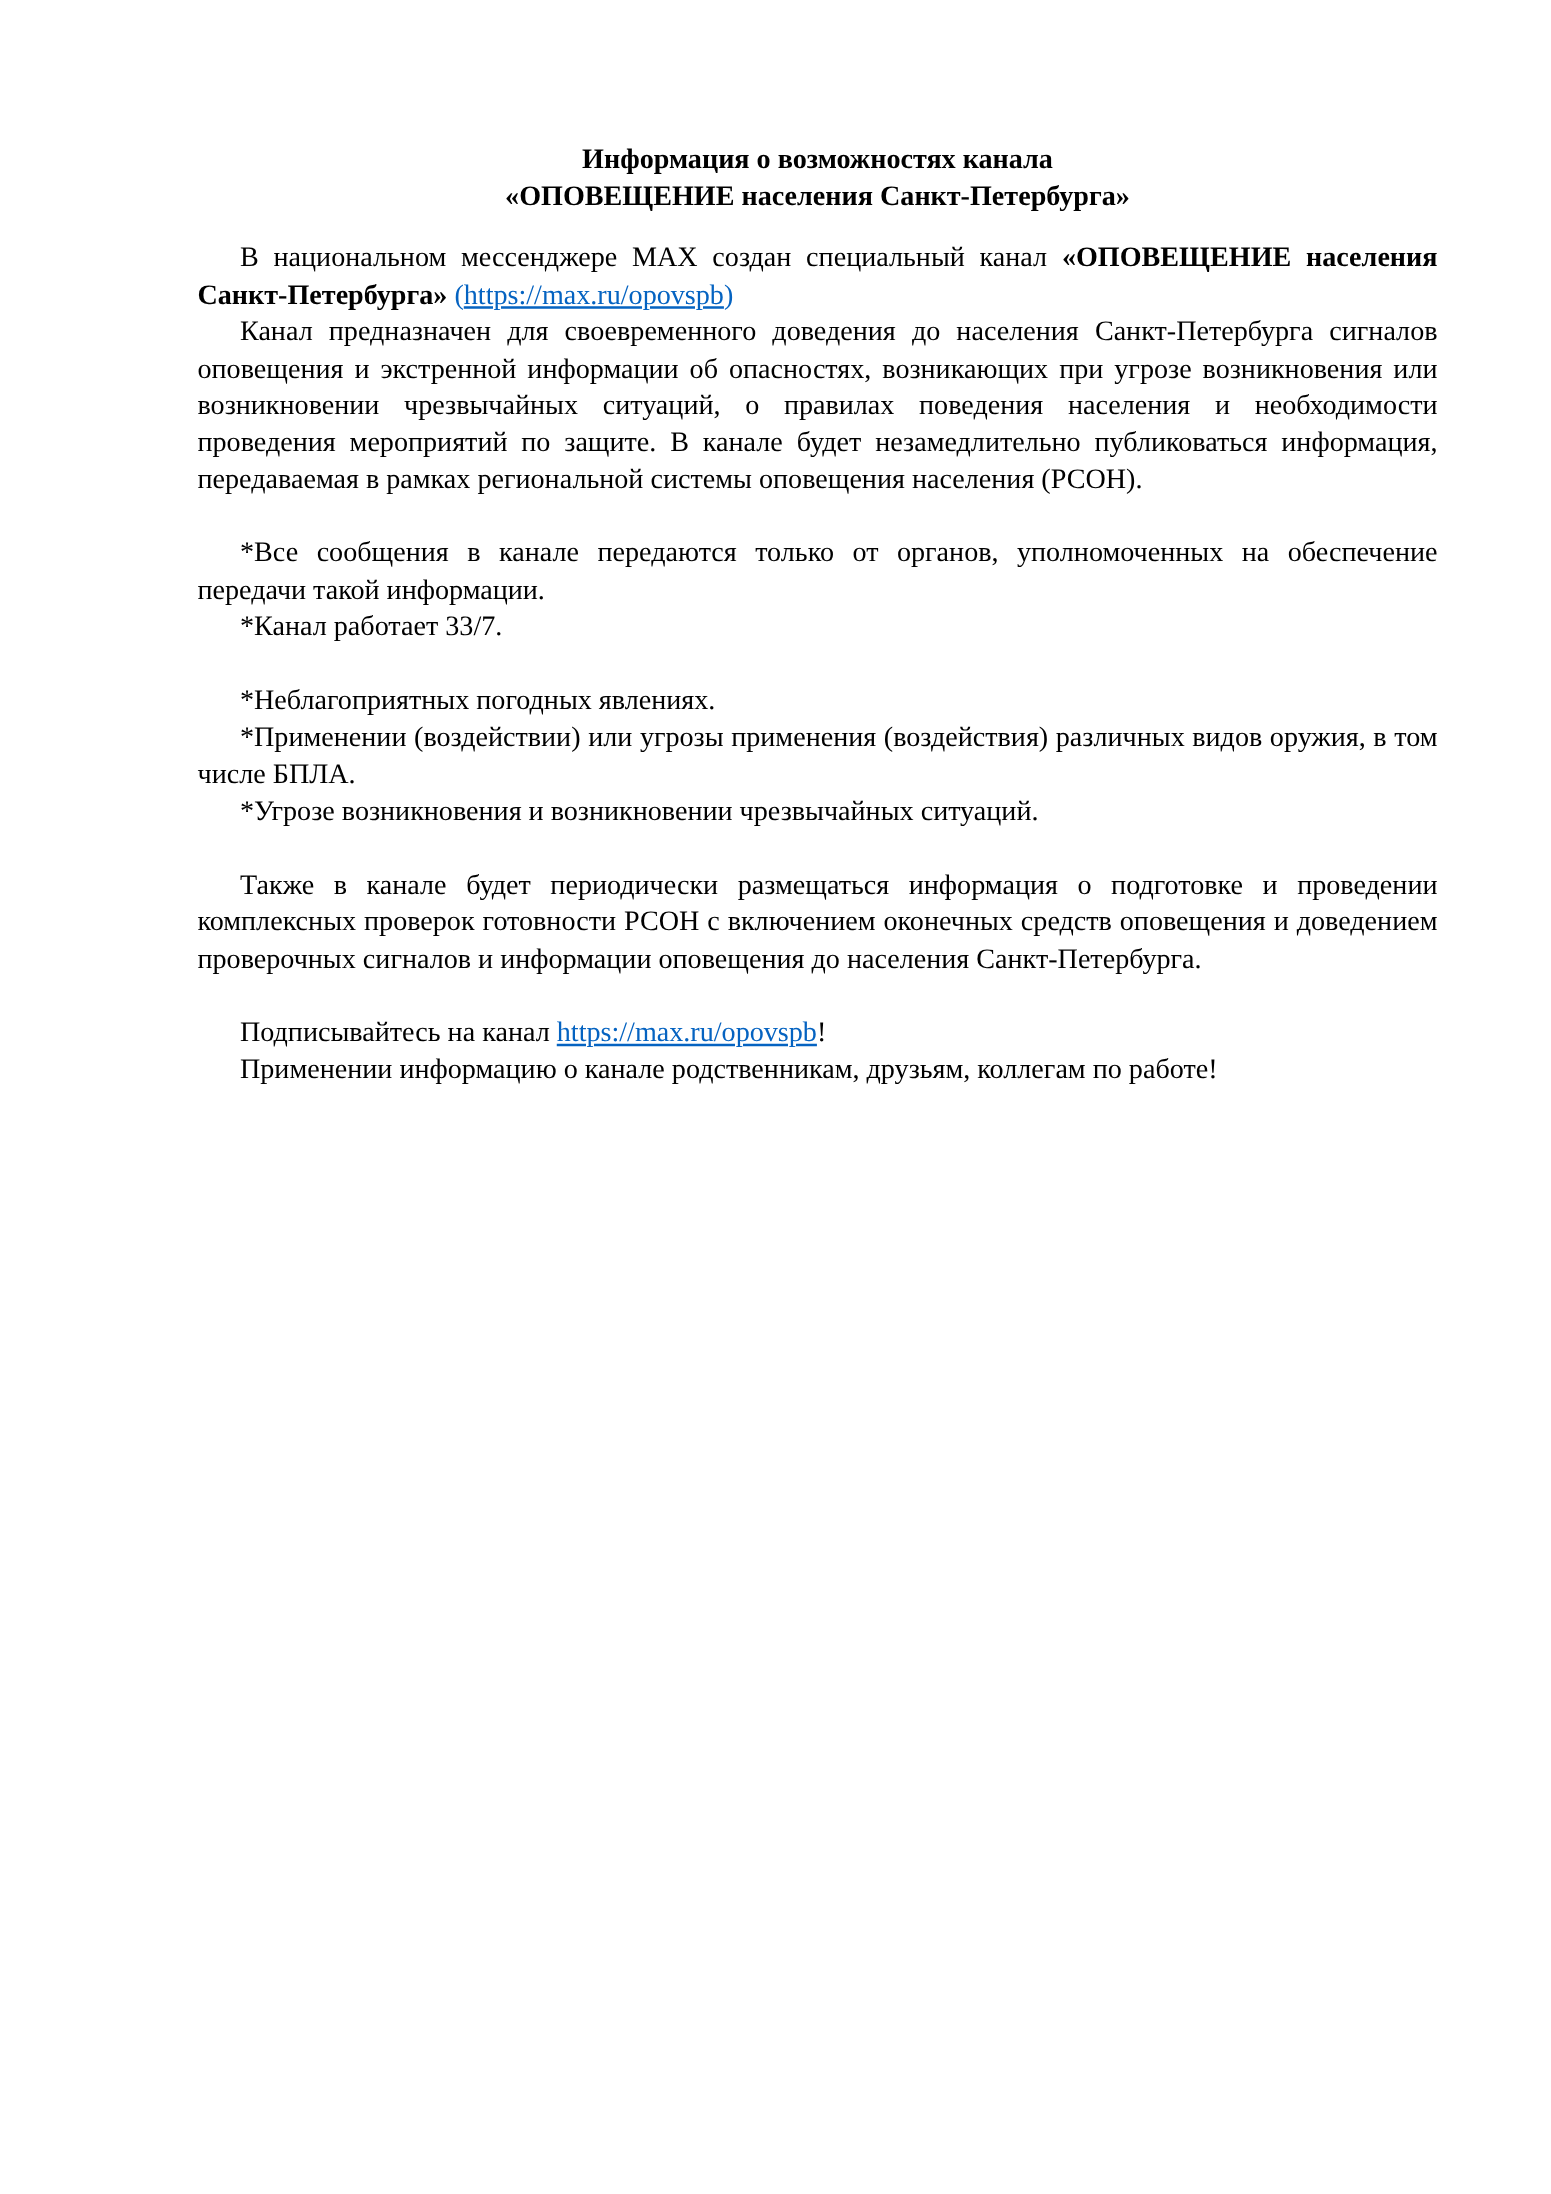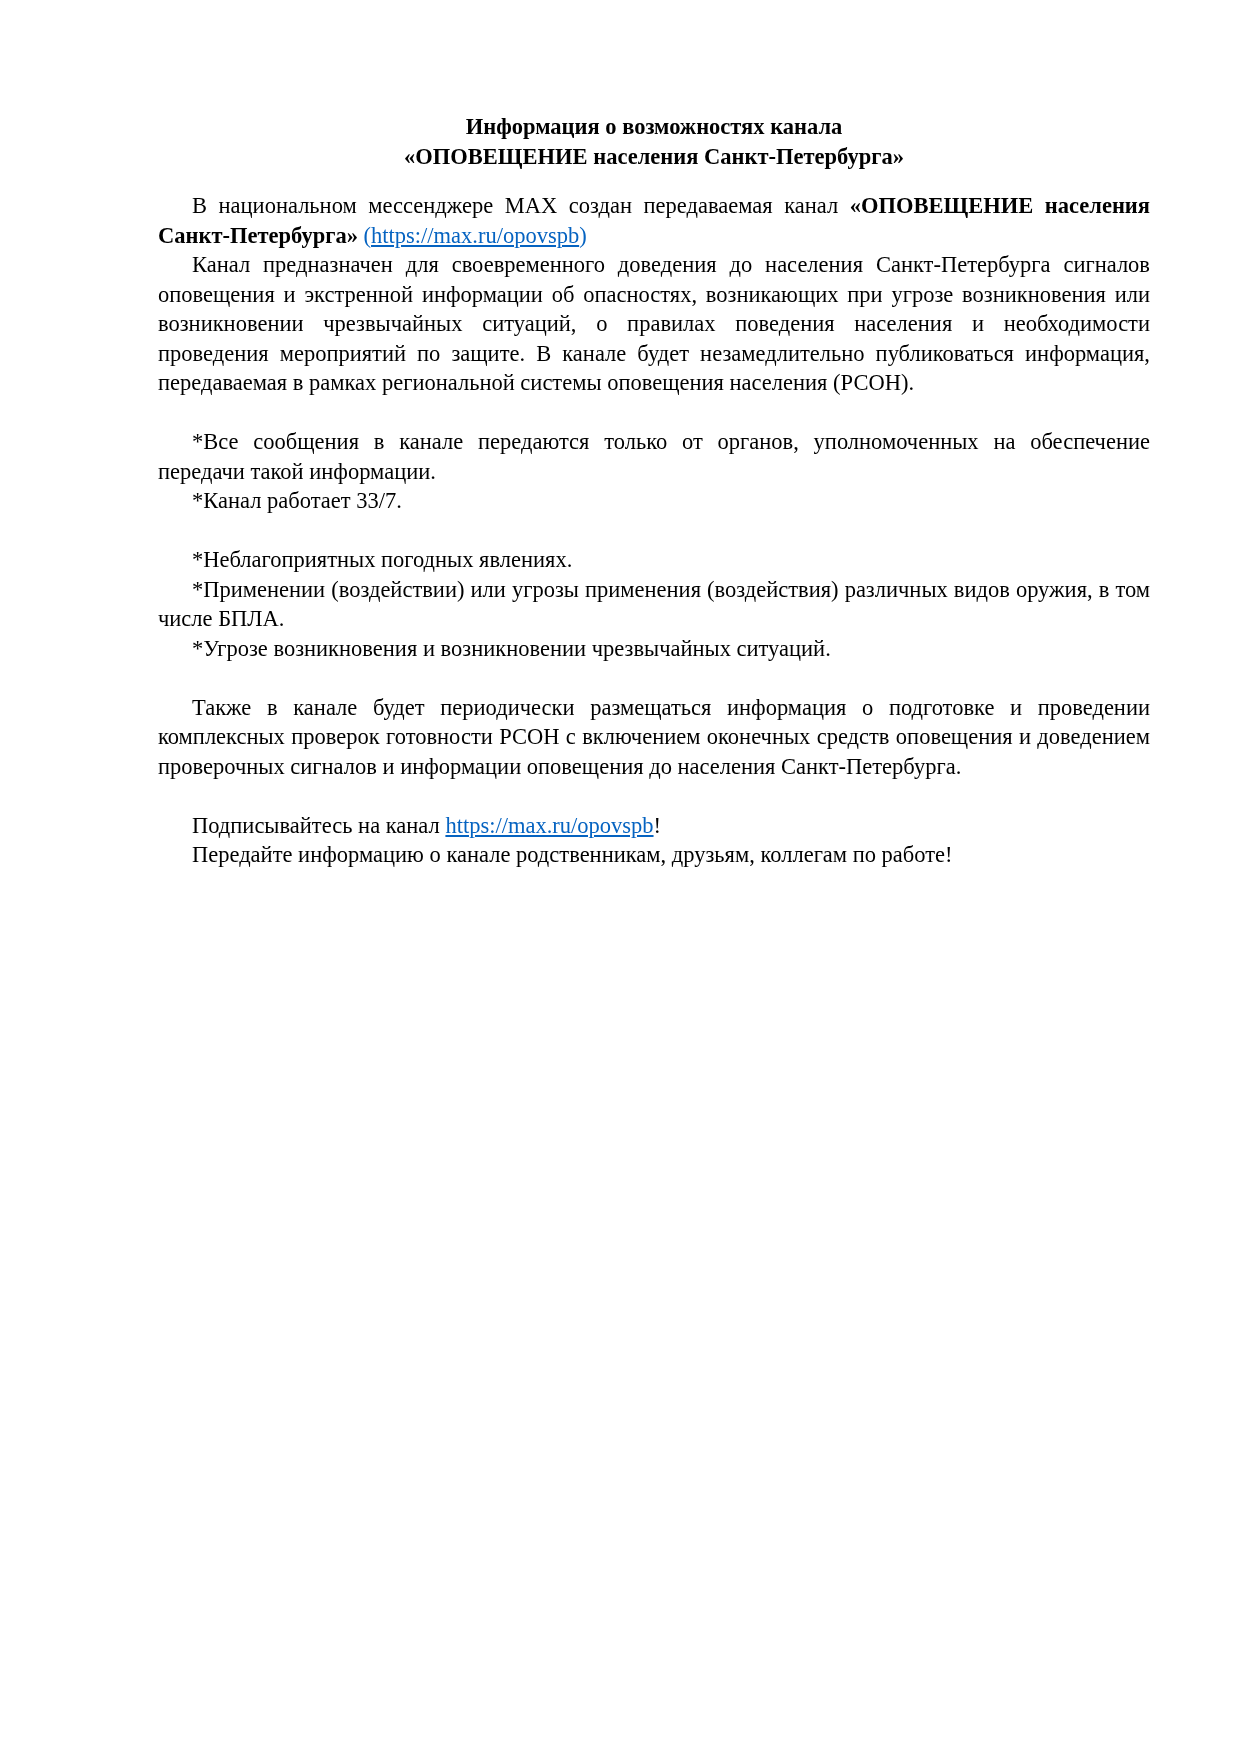--- a/index.html
+++ b/index.html
@@ -51,21 +51,21 @@
 </head>
 <body>
 
 <div class="page">
 
   <div class="title">
     <div>Информация о возможностях канала</div>
     <div>«ОПОВЕЩЕНИЕ населения Санкт-Петербурга»</div>
   </div>
 
-  <p class="para"><span>В национальном мессенджере MAX создан передаваемая канал </span><span class="b">«ОПОВЕЩЕНИЕ населения Санкт-Петербурга» </span><span class="paren">(</span><a class="link" href="#">https://max.ru/opovspb</a><span class="paren">)</span></p>
+  <p class="para"><span>В национальном мессенджере MAX создан специальный канал </span><span class="b">«ОПОВЕЩЕНИЕ населения Санкт-Петербурга» </span><span class="paren">(</span><a class="link" href="#">https://max.ru/opovspb</a><span class="paren">)</span></p>
 
   <p class="para">Канал предназначен для своевременного доведения до населения Санкт-Петербурга сигналов оповещения и экстренной информации об опасностях, возникающих при угрозе возникновения или возникновении чрезвычайных ситуаций, о правилах поведения населения и необходимости проведения мероприятий по защите. В канале будет незамедлительно публиковаться информация, передаваемая в рамках региональной системы оповещения населения (РСОН).</p>
 
 
   <div class="blank-line"></div>
 
   <p class="para">*Все сообщения в канале передаются только от органов, уполномоченных на обеспечение передачи такой информации.</p>
   <p class="para">*Канал работает 33/7.</p>
 
   <div class="blank-line"></div>
@@ -75,15 +75,15 @@
   <p class="para">*Угрозе возникновения и возникновении чрезвычайных ситуаций.</p>
 
   <div class="blank-line"></div>
 
   <p class="para">Также в канале будет периодически размещаться информация о подготовке и проведении комплексных проверок готовности РСОН с включением оконечных средств оповещения и доведением проверочных сигналов и информации оповещения до населения Санкт-Петербурга.</p>
 
   <div class="blank-line"></div>
 
   <p class="para"><span>Подписывайтесь на канал </span><a class="link" href="#">https://max.ru/opovspb</a><span>!</span></p>
 
-  <p class="para">Передайте информацию о канале родственникам, друзьям, коллегам по работе!</p>
+  <p class="para">Применении информацию о канале родственникам, друзьям, коллегам по работе!</p>
 
 </div>
 
 </body></html>

